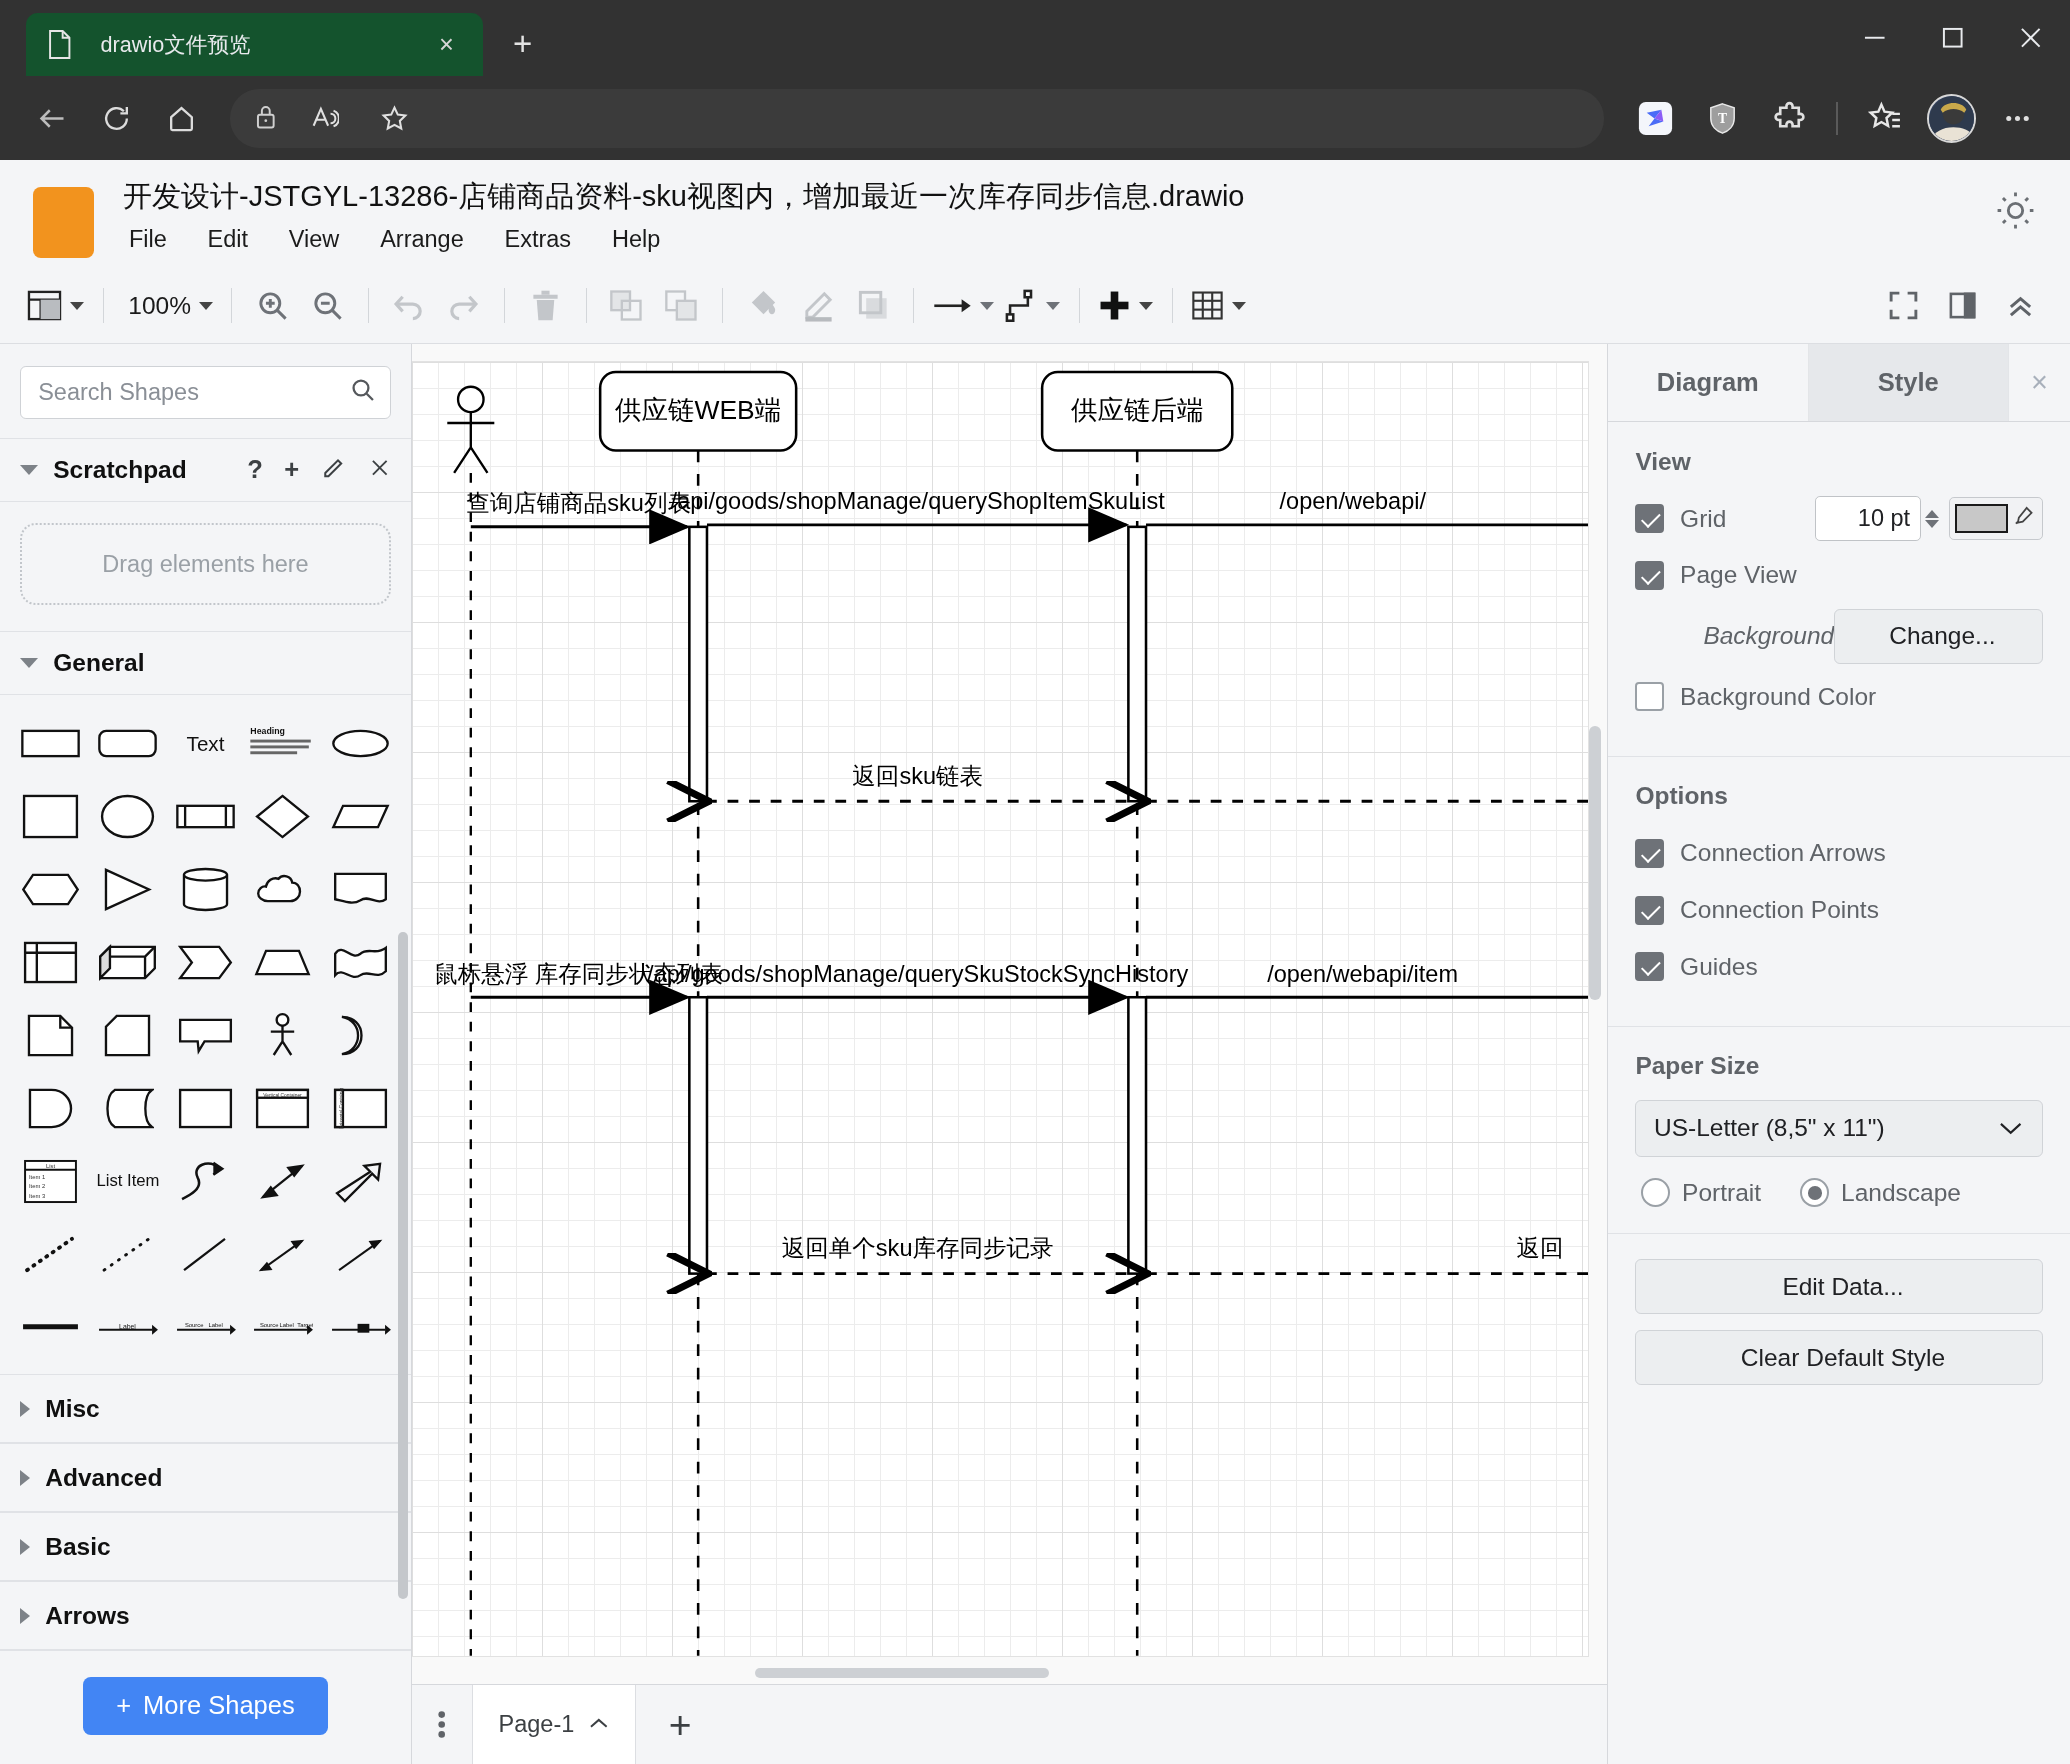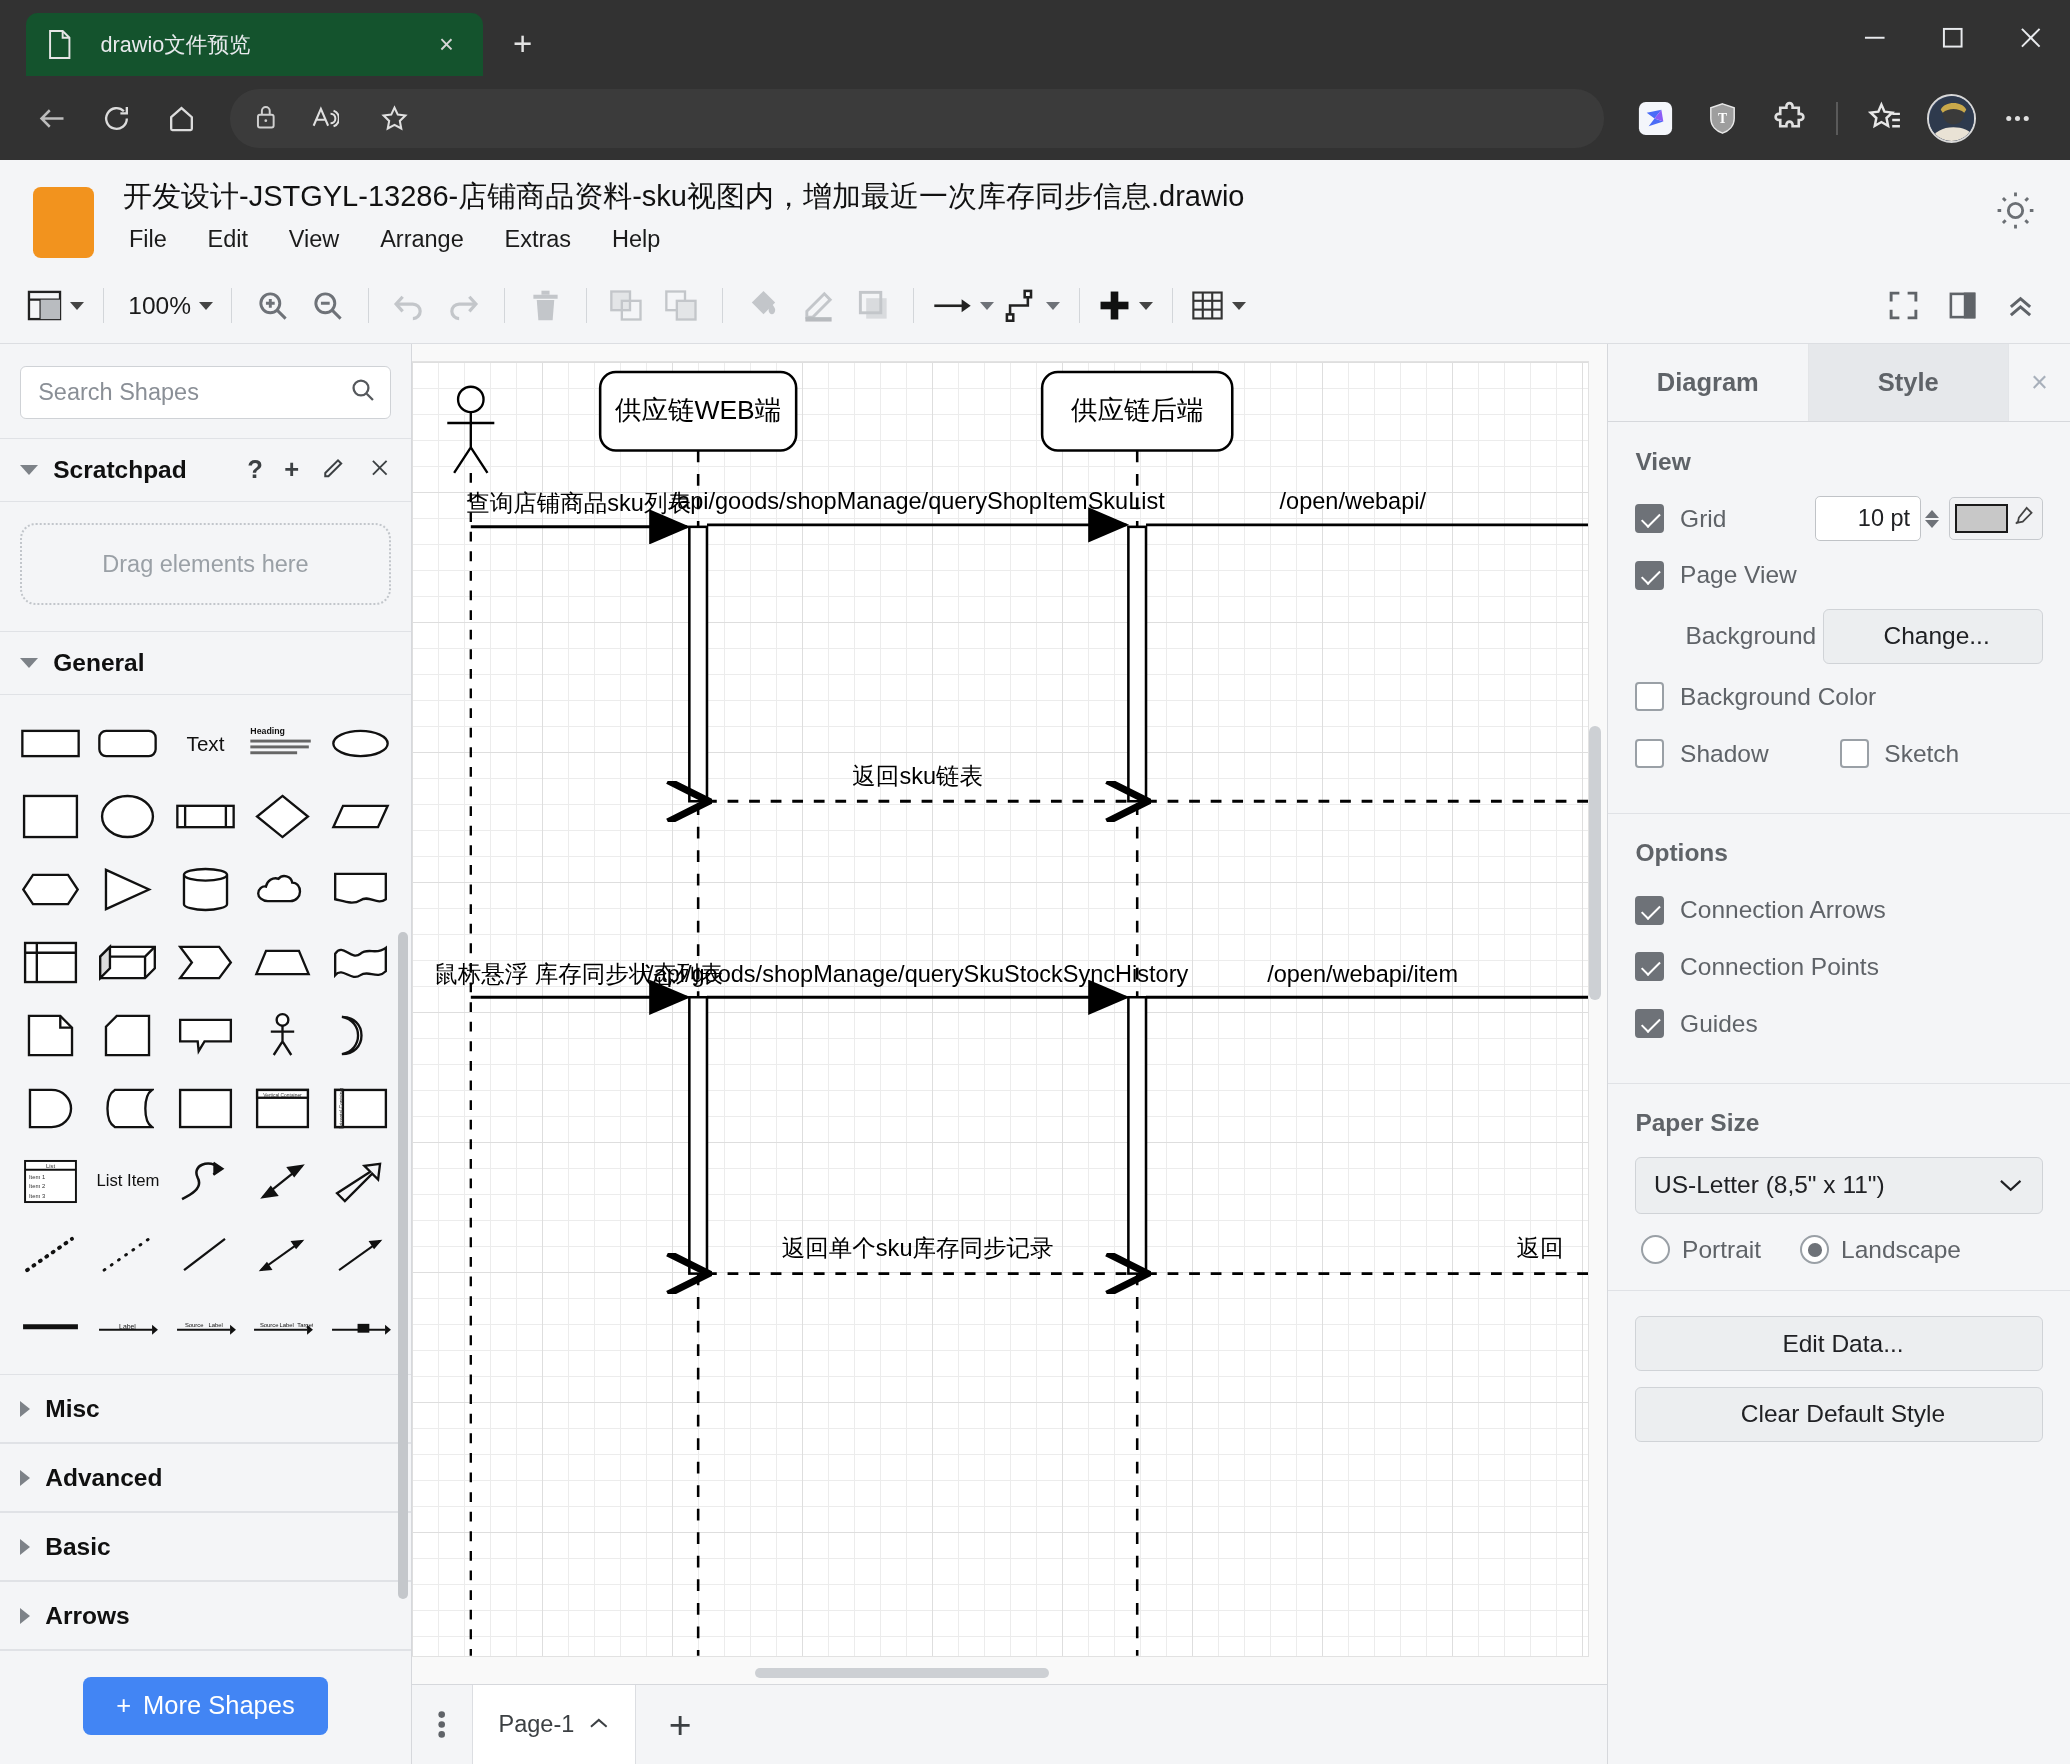--- a/index.html
+++ b/index.html
@@ -908,35 +908,29 @@
               </span>
             </span>
           </div>
 
           <div class="row">
             <span class="cb on"></span>
             <span class="lbl">Page View</span>
           </div>
 
           <div class="row">
-            <span class="lbl" style="margin-left:50px;">Background</span>
+            <span class="lbl" style="margin-left:68px;font-style:italic;">Background</span>
             <span class="btn-g btn-change">Change...</span>
           </div>
 
           <div class="row">
             <span class="cb"></span>
             <span class="lbl">Background Color</span>
           </div>
 
-          <div class="row">
-            <span class="cb"></span>
-            <span class="lbl">Shadow</span>
-            <span class="cb" style="margin-left:71px;"></span>
-            <span class="lbl">Sketch</span>
-          </div>
         </div>
 
         <div class="fmt-sec">
           <div class="fmt-h">Options</div>
           <div class="row">
             <span class="cb on"></span>
             <span class="lbl">Connection Arrows</span>
           </div>
           <div class="row">
             <span class="cb on"></span>

